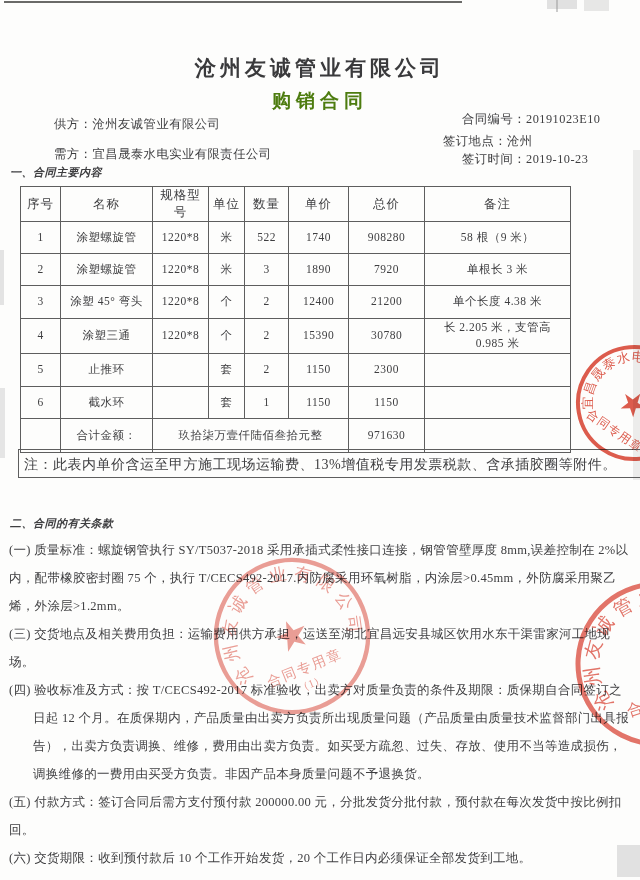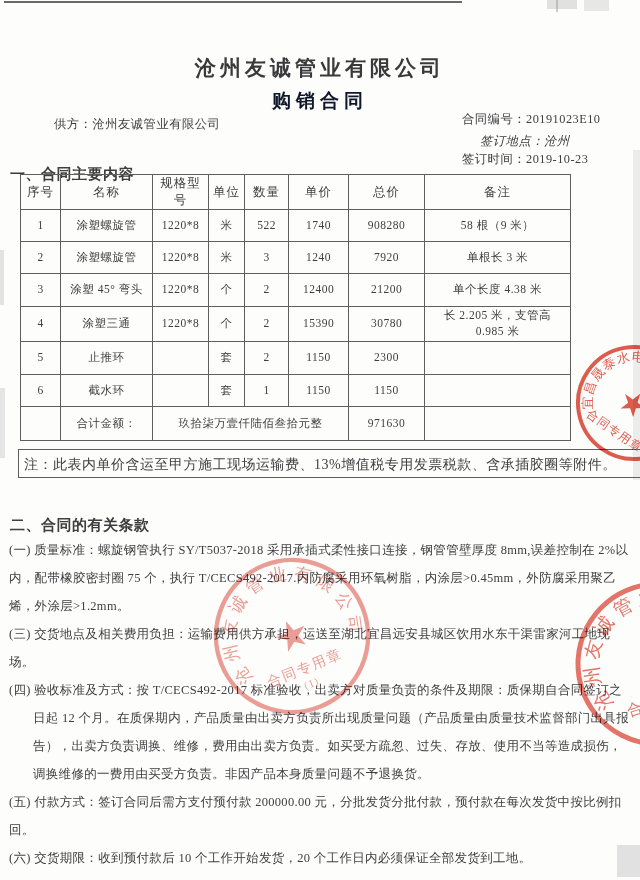--- a/index.html
+++ b/index.html
@@ -13,27 +13,27 @@
   }
   .abs{position:absolute;}
   .title{
     left:0;top:54px;width:100%;
     text-align:center;font-size:21px;letter-spacing:4px;
     font-weight:600;color:#3a3a3c;
   }
   .subtitle{
     left:0;top:88px;width:100%;
     text-align:center;font-size:19px;letter-spacing:5px;
-    font-weight:600;color:#0f172a;
+    font-weight:600;color:#4d7c0f;
   }
   .info{font-size:12.3px;letter-spacing:.5px;white-space:nowrap;margin-left:44px;}
-  .sec-title{font-size:15px;letter-spacing:.5px;font-weight:600;white-space:nowrap;}
+  .sec-title{font-size:11px;letter-spacing:.5px;font-weight:600;white-space:nowrap;font-style:italic;}
 
   table.items{
-    position:absolute;left:20px;top:174px;width:550px;
+    position:absolute;left:20px;top:186px;width:550px;
     border-collapse:collapse;table-layout:fixed;
   }
   table.items th,table.items td{
     border:1px solid #5e5e5e;
     text-align:center;vertical-align:middle;
     font-weight:normal;color:#3e3e40;
     padding:0 3px;overflow:hidden;
   }
   table.items th{font-size:12.5px;letter-spacing:1px;}
   table.items td{font-size:11.5px;letter-spacing:.5px;line-height:1.35;}
@@ -74,21 +74,22 @@
   <div class="artifact" style="right:0;top:150px;width:7px;height:330px;background:#e4e4e4;opacity:.7;"></div>
   <div class="artifact" style="left:0;top:250px;width:4px;height:55px;background:#dcdcdc;opacity:.8;"></div>
   <div class="artifact" style="left:0;top:388px;width:5px;height:70px;background:#dedede;opacity:.8;"></div>
   <div class="artifact" style="left:617px;top:845px;width:23px;height:32px;background:#d9d9d9;opacity:.8;"></div>
 
   <div class="abs title">沧州友诚管业有限公司</div>
   <div class="abs subtitle">购销合同</div>
 
   <div class="abs info" style="left:10px;top:116px;">供方：沧州友诚管业有限公司</div>
   <div class="abs info" style="left:418px;top:111px;">合同编号：20191023E10</div>
-  <div class="abs info" style="left:436px;top:133px;font-style:italic;">签订地点：沧州</div>
+  <div class="abs info" style="left:399px;top:133px;">签订地点：沧州</div>
+  <div class="abs info" style="left:10px;top:146px;">需方：宜昌晟泰水电实业有限责任公司</div>
   <div class="abs info" style="left:418px;top:151px;">签订时间：2019-10-23</div>
   <div class="abs sec-title" style="left:10px;top:165px;">一、合同主要内容</div>
 
   <table class="items">
     <colgroup>
       <col style="width:40px">
         <col style="width:92px">
         <col style="width:56px">
         <col style="width:36px">
       <col style="width:44px">
@@ -118,21 +119,21 @@
           <td>1740</td>
         <td>908280</td>
           <td>58 根（9 米）</td>
       </tr>
       <tr class="r2">
         <td>2</td>
           <td>涂塑螺旋管</td>
         <td>1220*8</td>
           <td>米</td>
         <td>3</td>
-          <td>1240</td>
+          <td>1890</td>
         <td>7920</td>
           <td>单根长 3 米</td>
       </tr>
       <tr class="r3">
         <td>3</td>
           <td>涂塑 45° 弯头</td>
         <td>1220*8</td>
           <td>个</td>
         <td>2</td>
           <td>12400</td>

